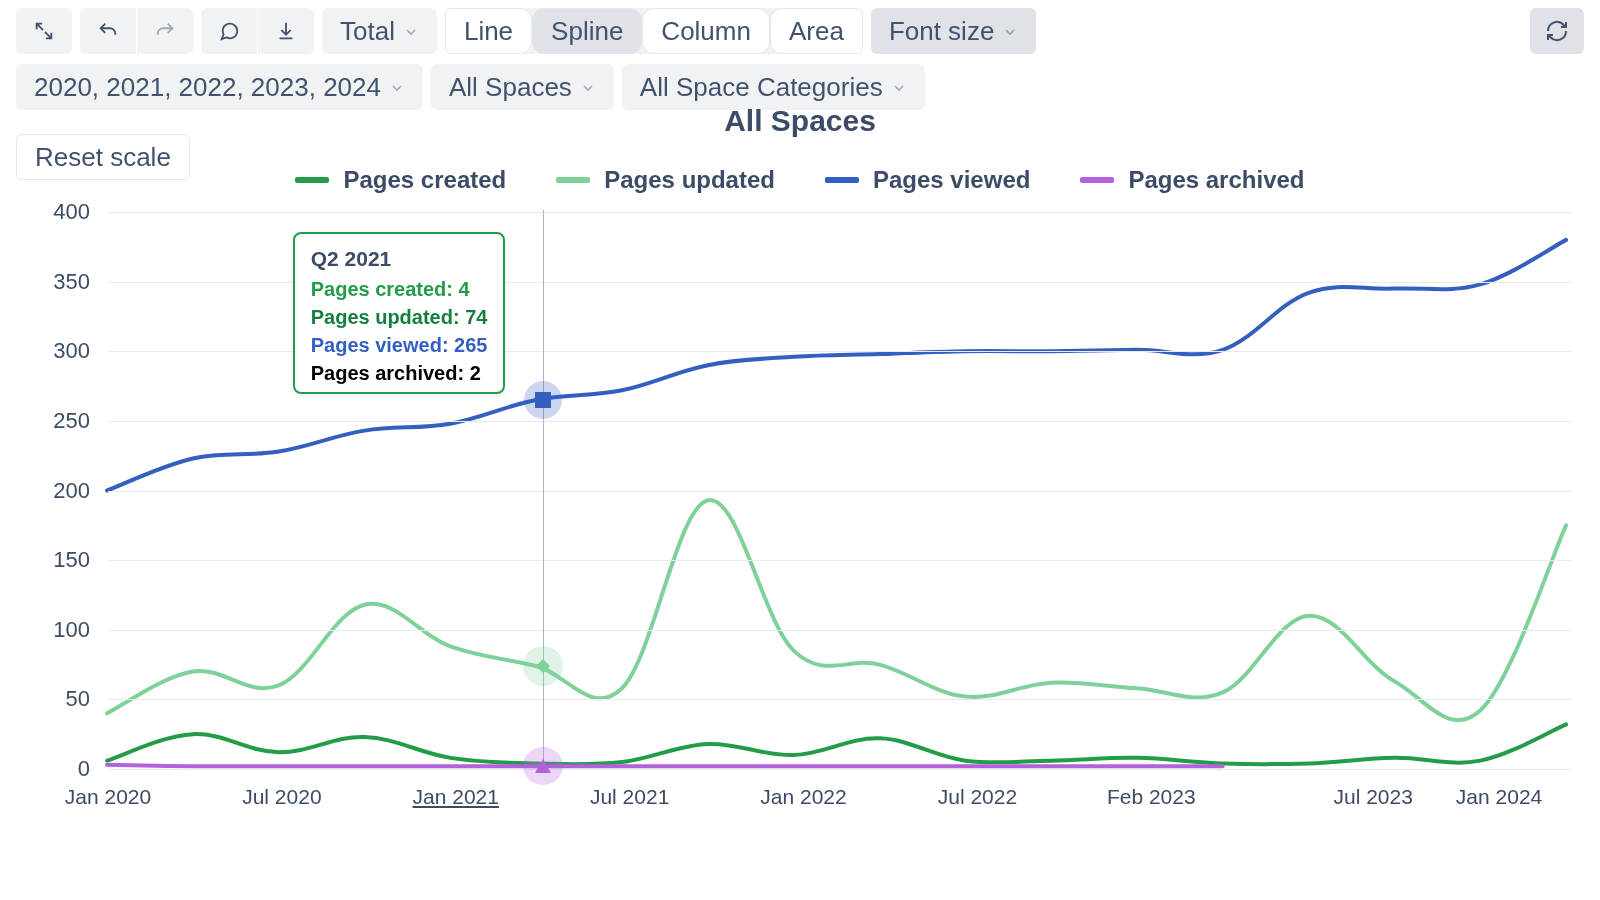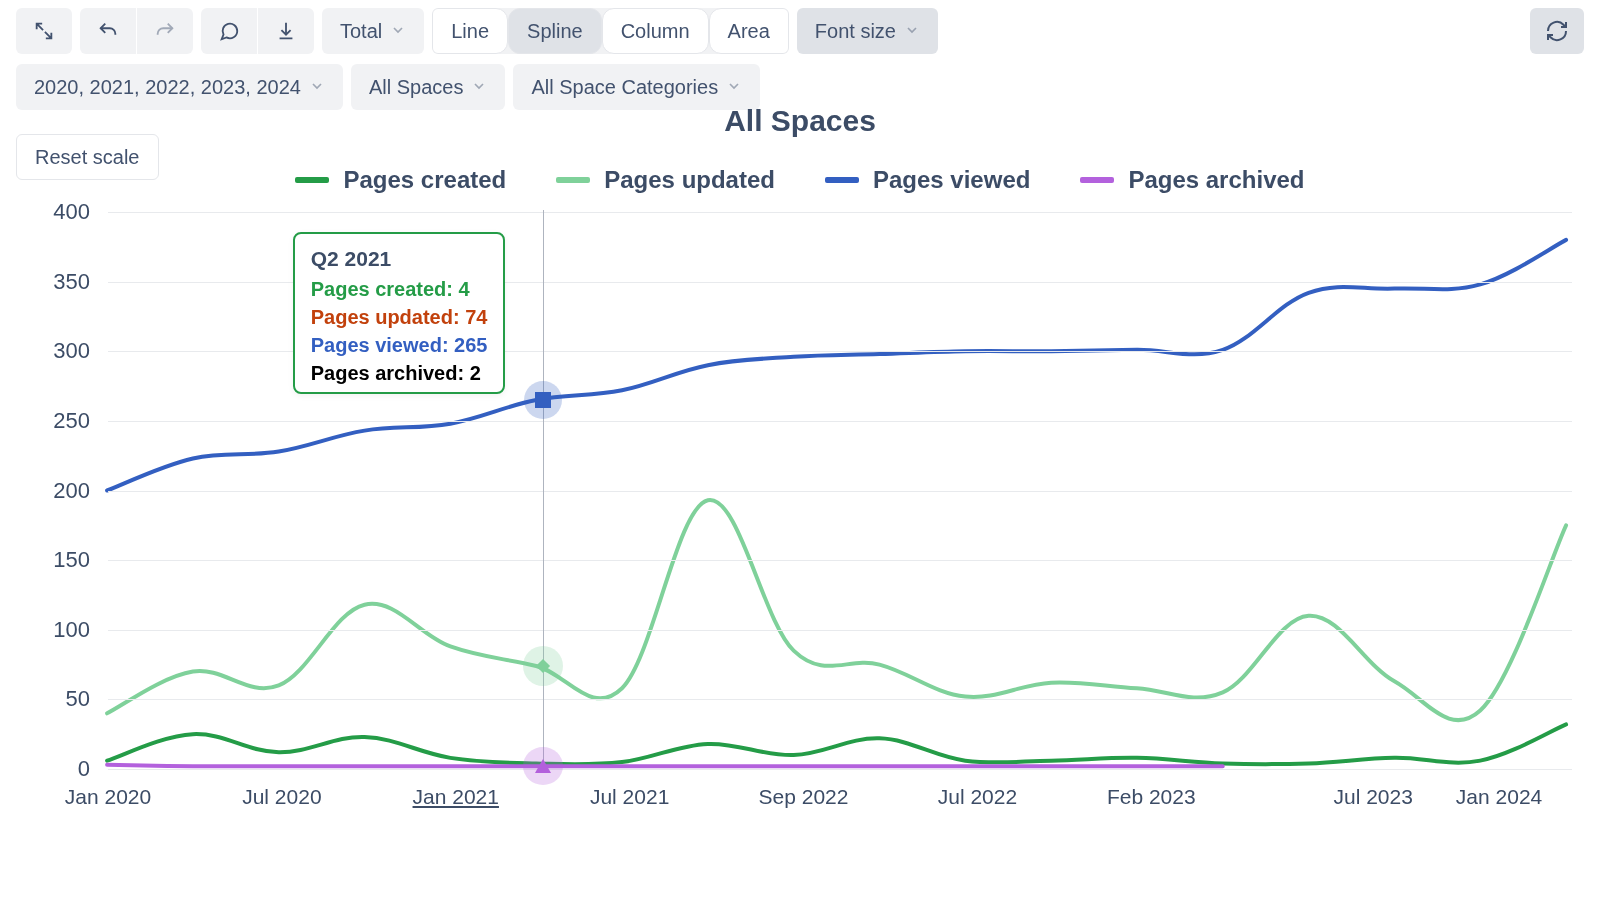--- a/index.html
+++ b/index.html
@@ -16,21 +16,21 @@
 .row2 { margin-top: 10px; }
 .btn, .dropdown, .seg-btn {
   display: inline-flex; align-items: center; justify-content: center;
   gap: 8px;
   height: 46px;
   padding: 0 18px;
   border-radius: 6px;
   border: none;
   background: #f1f2f4;
   color: #42526e;
-  font-size: 20px;
+  font-size: 26px;
   font-weight: 500;
   cursor: pointer;
 }
 .icon-btn { width: 56px; padding: 0; }
 .btn-group { display: inline-flex; background:#f1f2f4; border-radius:6px; overflow:hidden; }
 .btn-group .icon-btn { background: transparent; border-radius:0; }
 .btn-group .sep { width:1px; background:#fff; }
 .segmented { display: inline-flex; border-radius:6px; overflow:hidden; background:#f1f2f4; }
 .segmented .seg-btn { background:#fff; border:1px solid #e4e6ea; border-radius:12px; height:46px; }
 .segmented .seg-btn:first-child { border-top-left-radius:6px; border-bottom-left-radius:6px; }
@@ -210,21 +210,21 @@
       <div class="gridline" style="top: 147.25px;"></div>
       <div class="ytick" style="top: 147.25px;">300</div>
       <div class="gridline" style="top: 77.625px;"></div>
       <div class="ytick" style="top: 77.625px;">350</div>
       <div class="gridline" style="top: 8px;"></div>
       <div class="ytick" style="top: 8px;">400</div>
       <div class="xtick" style="left: 72px;">Jan 2020</div>
       <div class="xtick" style="left: 245.882px;">Jul 2020</div>
       <div class="xtick" style="left: 419.765px; text-decoration: underline;">Jan 2021</div>
       <div class="xtick" style="left: 593.647px;">Jul 2021</div>
-      <div class="xtick" style="left: 767.529px;">Sep 2022</div>
+      <div class="xtick" style="left: 767.529px;">Jan 2022</div>
       <div class="xtick" style="left: 941.412px;">Jul 2022</div>
       <div class="xtick" style="left: 1115.29px;">Feb 2023</div>
       <div class="xtick" style="left: 1289.18px; margin-left: 48px;">Jul 2023</div>
       <div class="xtick" style="left: 1463.06px;">Jan 2024</div>
       <div class="hover-line" style="left: 506.706px; height: 559px; top: 6px;"></div>
       <div class="marker" style="left: 506.706px; top: 195.988px;">
         <div class="halo" style="background:#335fc1"></div>
         <svg width="18" height="18">
           <rect x="1" y="1" width="16" height="16" fill="#335fc1"></rect>
         </svg>
@@ -237,18 +237,18 @@
       </div>
       <div class="marker" style="left: 506.706px; top: 562.215px;">
         <div class="halo" style="background:#b361dd"></div>
         <svg width="20" height="18">
           <polygon points="10,2 18,16 2,16" fill="#b361dd"></polygon>
         </svg>
       </div>
       <div class="tooltip" style="left: 256.706px; top: 28px;">
         <div class="tt-title">Q2 2021</div>
         <div class="tt-row" style="color:#249c47">Pages created: 4</div>
-        <div class="tt-row" style="color:#c2410c">Pages updated: 74</div>
+        <div class="tt-row" style="color:#15803d">Pages updated: 74</div>
         <div class="tt-row" style="color:#335fc1">Pages viewed: 265</div>
         <div class="tt-row" style="color:#000000">Pages archived: 2</div>
       </div>
     </div>
 </div>
 
 </body></html>

